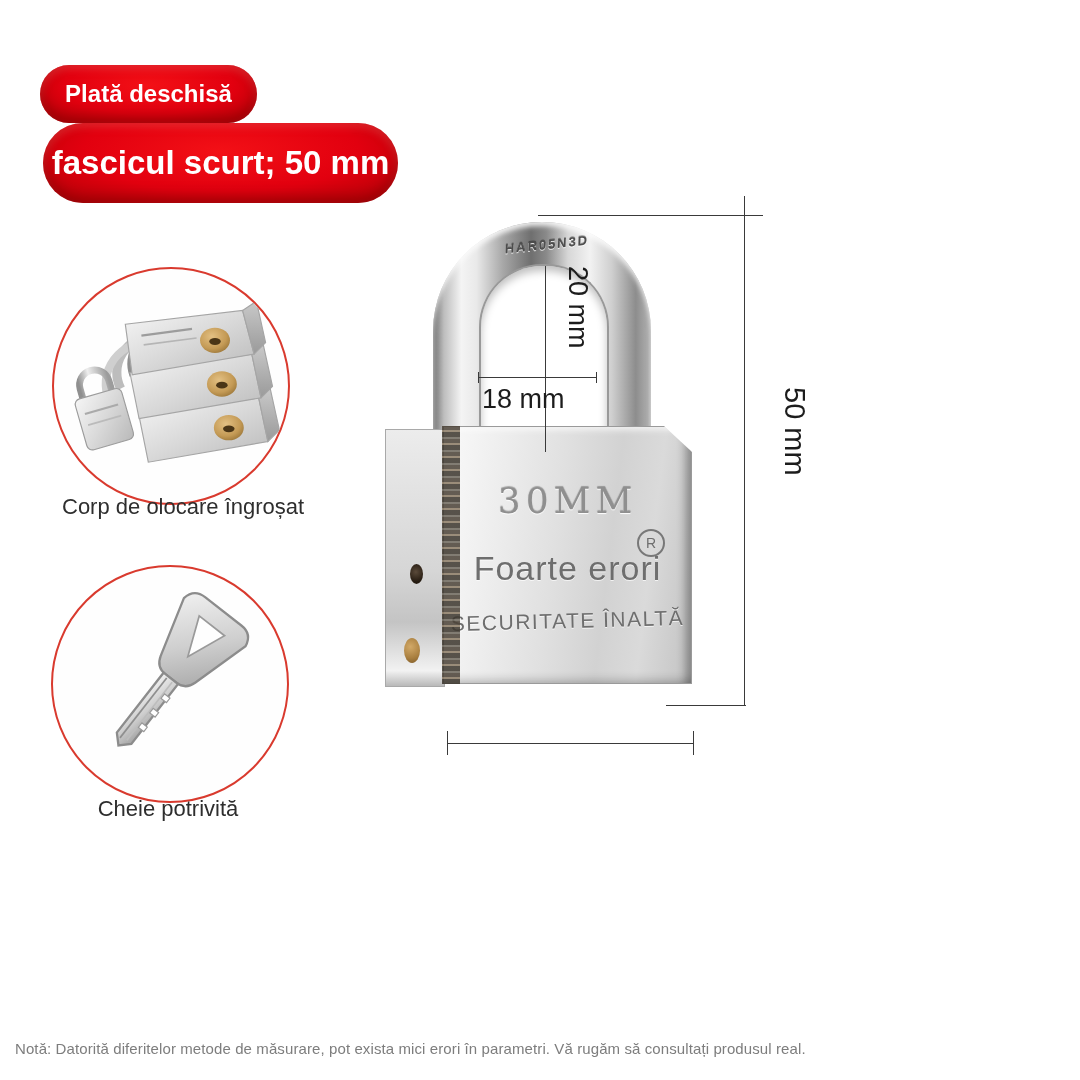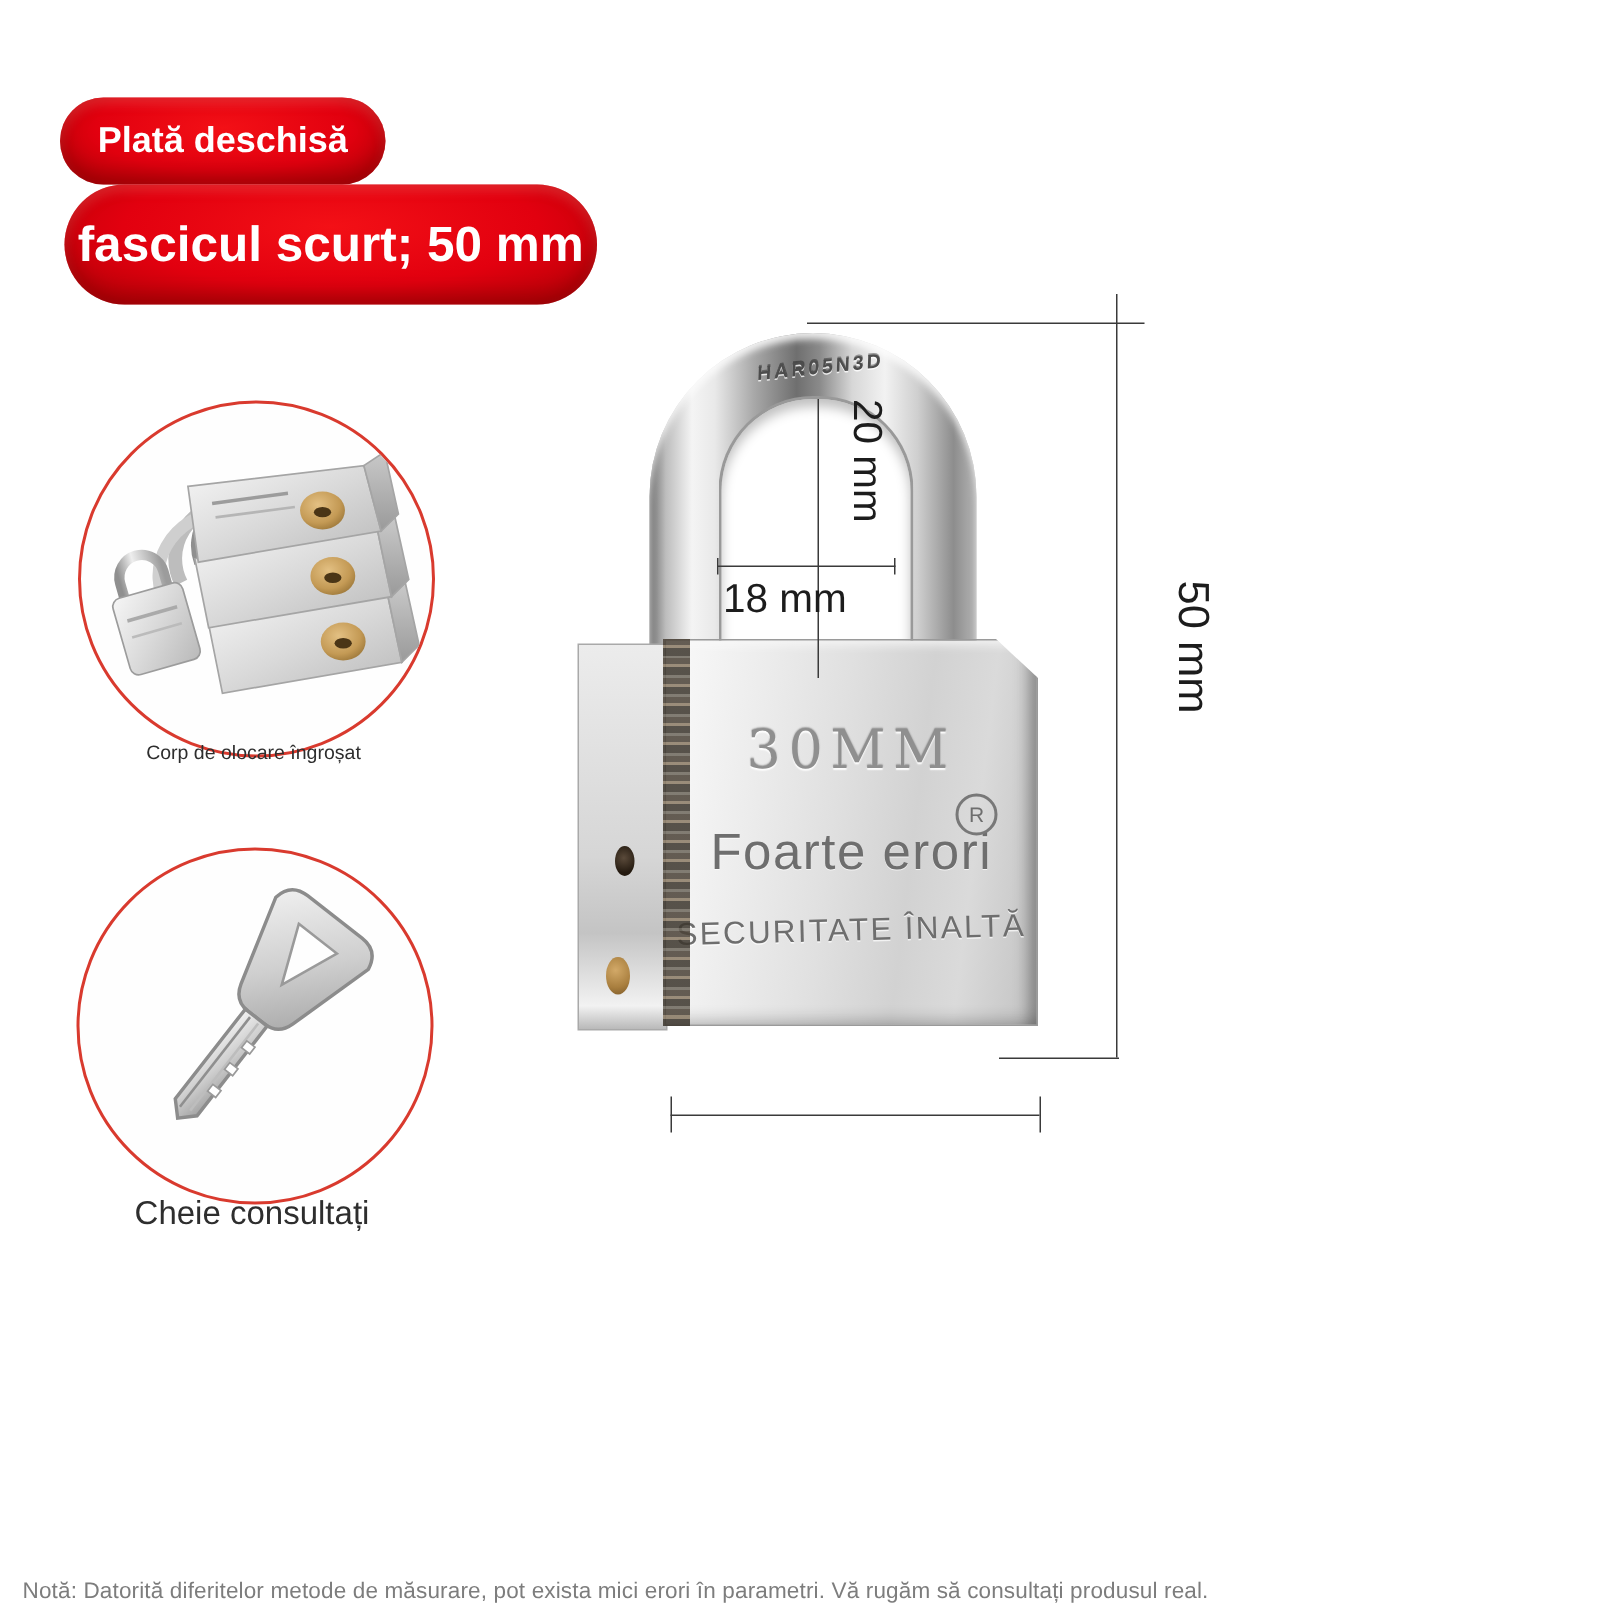--- a/index.html
+++ b/index.html
@@ -13,21 +13,21 @@
          box-shadow:inset 0 -6px 14px rgba(120,0,0,.55), inset 0 4px 8px rgba(255,90,90,.45);}
   .badge1{left:40px;top:33px;width:217px;height:58px;font-size:24px;margin-top:32px;}
   .badge2{left:43px;top:123px;width:355px;height:80px;font-size:33px;}
 
   
   .feature-circle{position:absolute;width:234px;height:234px;border-radius:50%;
                   border:2px solid #d93a2e;background:#fefefe;overflow:hidden;}
   .circle1{left:52px;top:267px;}
   .circle2{left:51px;top:565px;}
   .feature-caption{position:absolute;color:#2e2e2e;white-space:nowrap;}
-  .caption1{left:62px;top:494px;width:214px;text-align:center;font-size:13px;}
+  .caption1{left:62px;top:494px;width:214px;text-align:center;font-size:22px;}
   .caption2{left:51px;top:796px;width:234px;text-align:center;font-size:22px;}
 
   
   .shackle{position:absolute;left:433px;top:222px;width:218px;height:230px;
            border-radius:109px 109px 0 0;
            background:linear-gradient(90deg,#6e6e6e 0%,#bdbdbd 5%,#f4f4f4 13%,#e9e9e9 20%,
                       #a8a8a8 32%,#6f6f6f 45%,#8a8a8a 52%,#d7d7d7 62%,#f2f2f2 72%,
                       #cfcfcf 82%,#8d8d8d 93%,#b5b5b5 100%);
            box-shadow:inset 0 4px 5px rgba(255,255,255,.85), inset 0 -3px 6px rgba(0,0,0,.18);}
   .shackle-hole{position:absolute;left:46px;top:42px;width:126px;height:188px;
@@ -73,21 +73,21 @@
   
   .dline{position:absolute;background:#3a3a3a;}
   .dim-label{position:absolute;color:#1c1c1c;white-space:nowrap;line-height:1;}
   .rot90{transform:rotate(90deg);transform-origin:0 0;}
   .tick-v{position:absolute;width:1px;background:#3a3a3a;}
   .spec-label{position:absolute;left:413px;top:760px;width:306px;text-align:center;
               font-size:25px;color:#2a2a2a;}
 
   
   .note{position:absolute;left:15px;top:1040px;width:1050px;font-size:15px;color:#7d7d7d;
-        letter-spacing:.1px;margin-top:12px;}
+        letter-spacing:.1px;}
 </style>
 </head>
 <body>
 
 <div class="canvas">
 
   <div class="badge badge1">
     <span>Plată deschisă</span>
   </div>
   <div class="badge badge2">
@@ -169,21 +169,21 @@
         <path d="M86,52 L114,52 L100,86 Z" fill="#fefefe" stroke="#9a9a9a" stroke-width="1.5"></path>
         <path d="M92,110 L108,110 L108,176 L100,184 L92,176 Z" fill="url(#gKey)" stroke="#8c8c8c" stroke-width="2"></path>
         <line x1="97" y1="112" x2="97" y2="178" stroke="#8f8f8f" stroke-width="1.5"></line>
         <line x1="103" y1="112" x2="103" y2="176" stroke="#bdbdbd" stroke-width="1.5"></line>
         <rect x="104" y="124" width="6" height="5" fill="#ffffff" stroke="#9a9a9a" stroke-width="1"></rect>
         <rect x="104" y="140" width="6" height="5" fill="#ffffff" stroke="#9a9a9a" stroke-width="1"></rect>
         <rect x="104" y="156" width="6" height="5" fill="#ffffff" stroke="#9a9a9a" stroke-width="1"></rect>
       </g>
     </svg>
   </div>
-  <div class="feature-caption caption2">Cheie consultați</div>
+  <div class="feature-caption caption2">Cheie potrivită</div>
 
   <div class="shackle">
     <div class="shackle-stamp">HAR05N3D</div>
     <div class="shackle-hole"></div>
   </div>
 
   <div class="lock-body">
     <div class="body-side">
       <div class="hole-dark"></div>
       <div class="hole-brass"></div>

